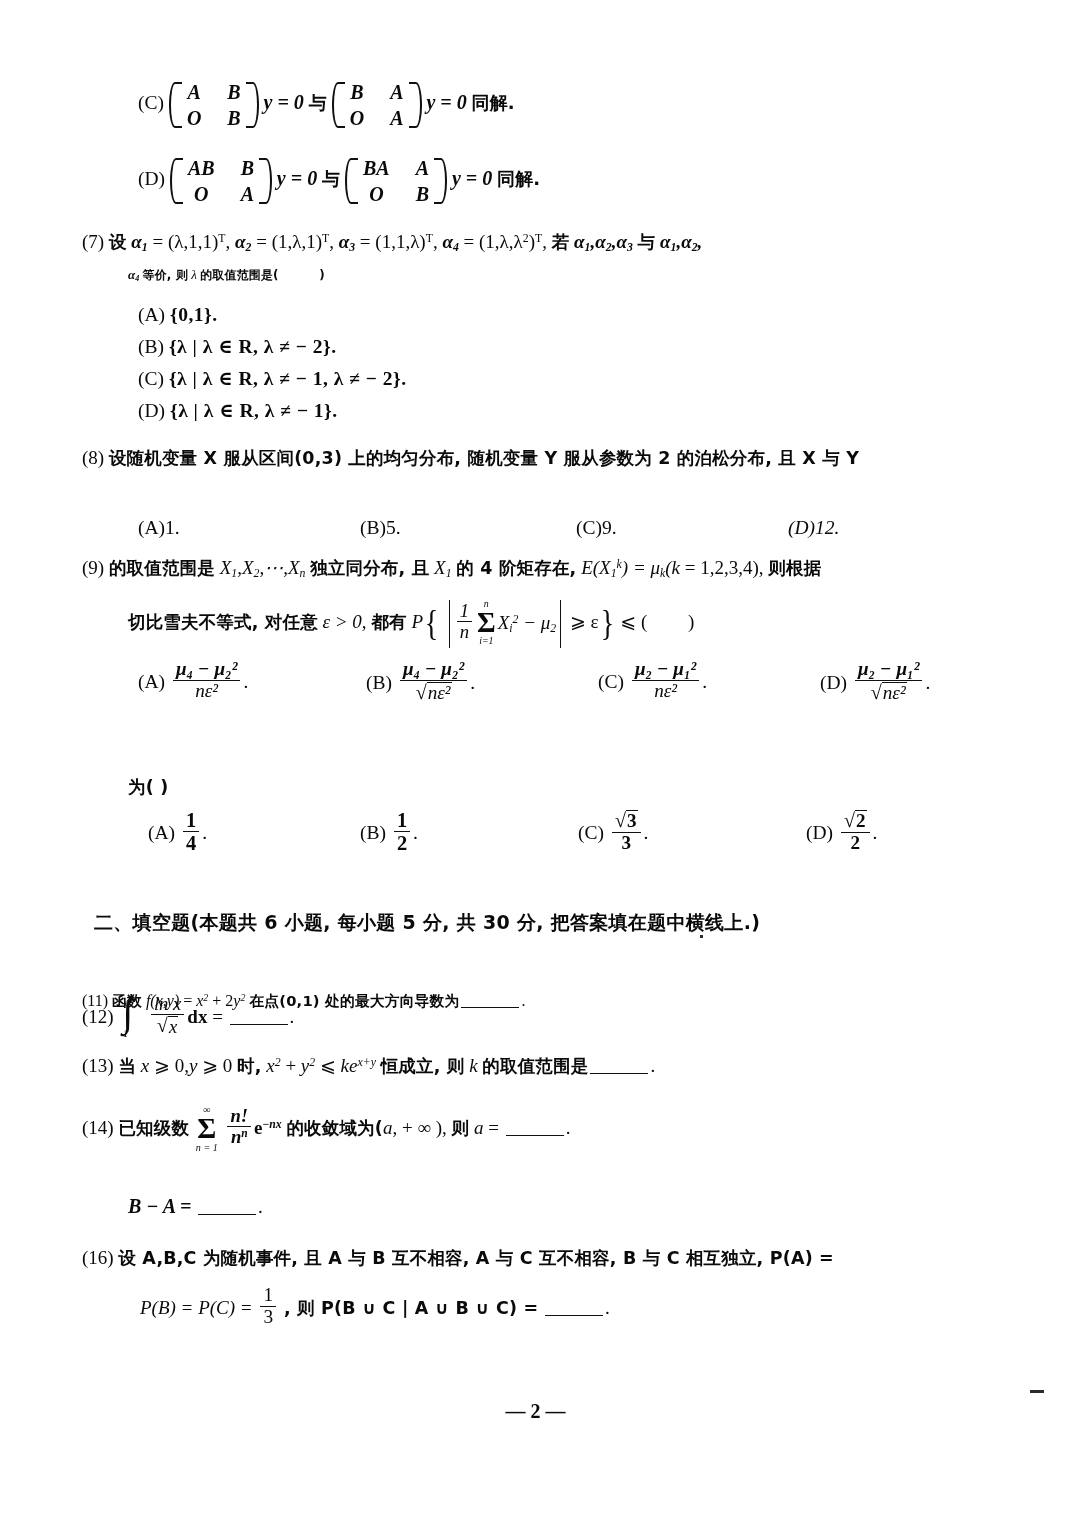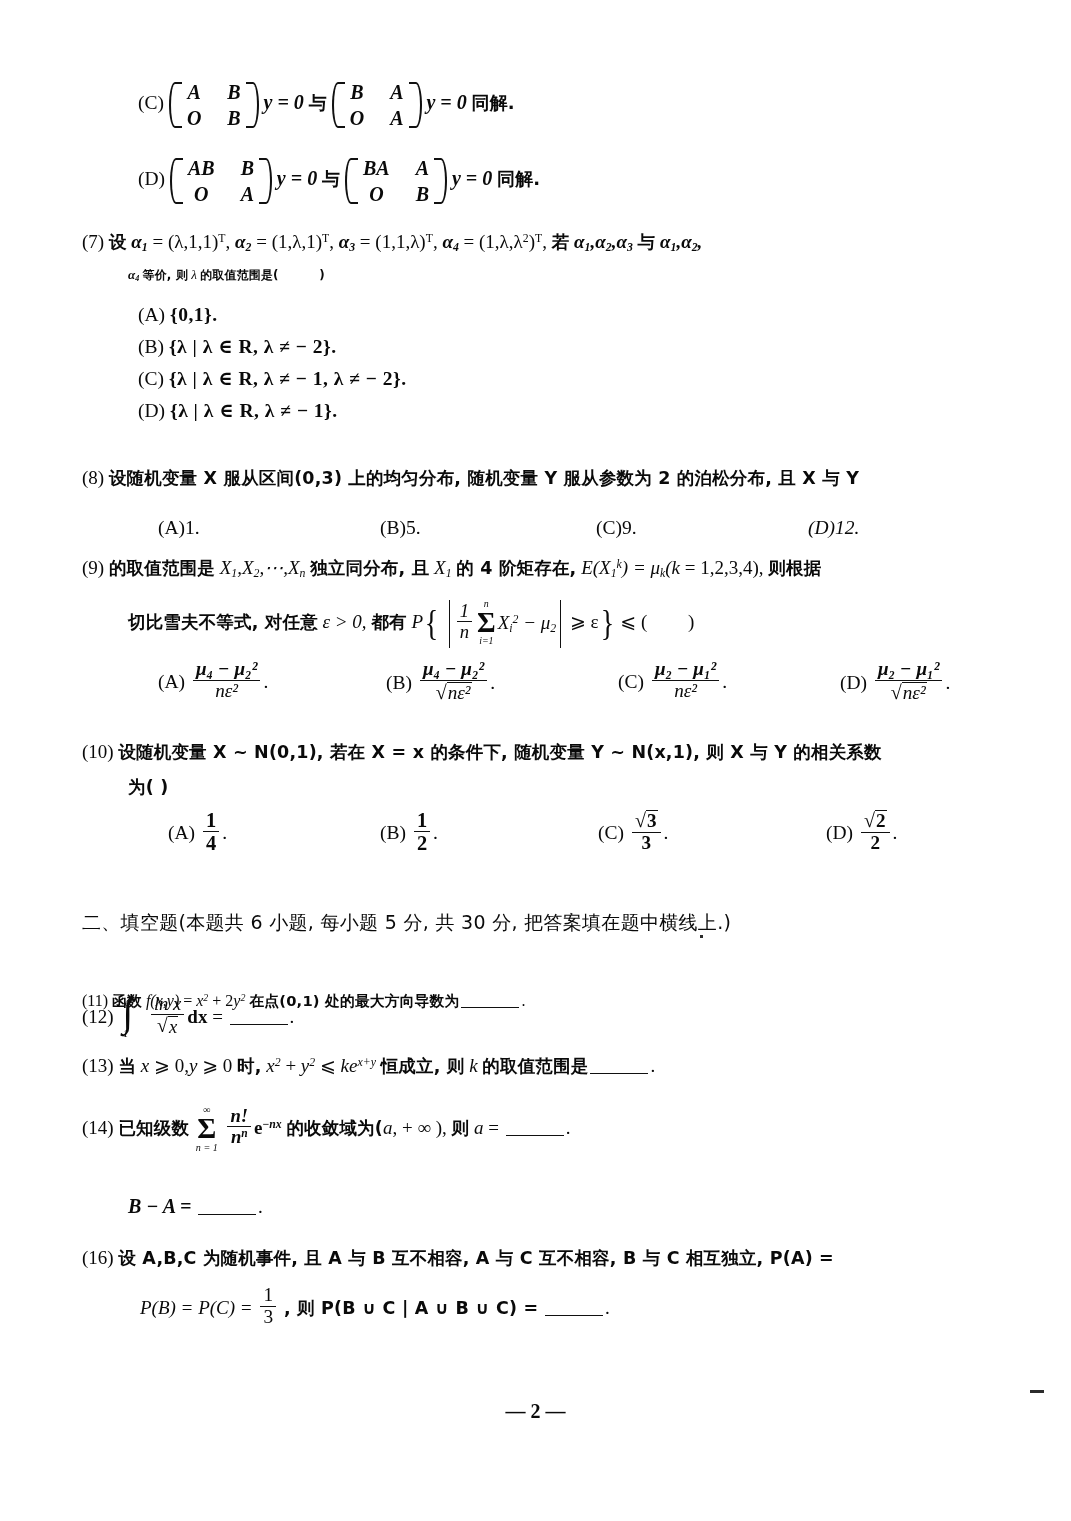--- a/index.html
+++ b/index.html
@@ -189,35 +189,36 @@
     border-bottom: 1.8px solid #111;
     width: 58px;
     height: 0.95em;
     vertical-align: -0.12em;
     margin: 0 2px;
   }
 
   .heading {
     position: absolute;
     font-family: "DejaVu Sans", sans-serif;
-    font-weight: 400;
+    font-weight: 700;
     font-size: 19px;
     white-space: nowrap;
     letter-spacing: 0.3px;
+    margin-left: 12px;
   }
   .footer {
     position: absolute;
     width: 100%;
     text-align: center;
     font-size: 20px;
     font-weight: bold;
     font-family: "Liberation Serif", serif;
   }
   .opt-row { position: absolute; font-size: 19.5px; white-space: nowrap; }
-  .opt { position: absolute; white-space: nowrap; margin-left: 20px; }
+  .opt { position: absolute; white-space: nowrap; }
   .speck { position: absolute; background: #2b2b2b; }
 </style>
 </head>
 <body>
 
 <div class="page">
 
   <div class="qline" style="left:138px; top:82px;">
     <span class="label rm">(C)</span>
     <span class="paren">
@@ -309,21 +310,21 @@
   </div>
   <div class="qline" style="left:138px; top:369px;">
     <span class="rm">(C)</span>
     <span class="mbu" style="letter-spacing:0.5px;">{λ | λ ∈ R, λ ≠ − 1, λ ≠ − 2}.</span>
   </div>
   <div class="qline" style="left:138px; top:401px;">
     <span class="rm">(D)</span>
     <span class="mbu" style="letter-spacing:0.5px;">{λ | λ ∈ R, λ ≠ − 1}.</span>
   </div>
 
-  <div class="qline" style="left:82px; top:448px; font-size:19px;margin-top:20px;">
+  <div class="qline" style="left:82px; top:448px; font-size:19px;">
     <span class="rm">(8)</span>
     <span class="cjk">设随机变量 X 服从区间(0,3) 上的均匀分布, 随机变量 Y 服从参数为 2 的泊松分布, 且 X 与 Y</span>
   </div>
   <div class="opt-row" style="left:138px; top:517px; width:880px;">
     <span class="opt" style="left:0px;">
       <span class="rm">(A)</span><span class="rm">1.</span>
     </span>
     <span class="opt" style="left:222px;">
       <span class="rm">(B)</span><span class="rm">5.</span>
     </span>
@@ -393,24 +394,20 @@
     </span>
     <span class="opt" style="left:682px;">
       <span class="rm">(D)</span>
       <span class="frac">
         <span class="num mb">μ₂ − μ₁²</span>
         <span class="den mi"><span class="sqrt"><span class="rad">√</span><span class="arg">nε²</span></span></span>
       </span><span class="rm">.</span>
     </span>
   </div>
 
-  <div class="qline" style="left:82px; top:742px; font-size:19px;">
-    <span class="rm">(10)</span>
-    <span class="cjk">设随机变量 X ∼ N(0,1), 若在 X = x 的条件下, 随机变量 Y ∼ N(x,1), 则 X 与 Y 的相关系数</span>
-  </div>
   <div class="qline" style="left:128px; top:777px; font-size:19px;">
     <span class="cjk">为(       )</span>
   </div>
 
   <div class="opt-row" style="left:148px; top:812px; width:900px; height:58px;">
     <span class="opt" style="left:0px;">
       <span class="rm">(A)</span>
       <span class="frac" style="font-size:1.05em;">
         <span class="num mbu">1</span>
         <span class="den mbu">4</span>

